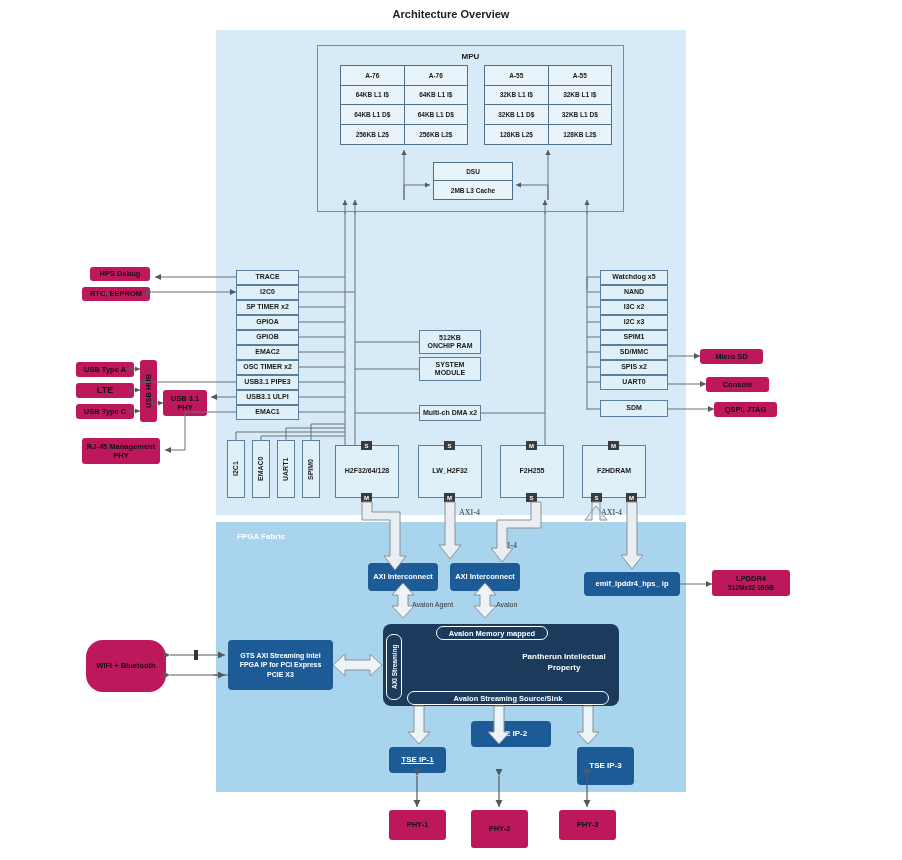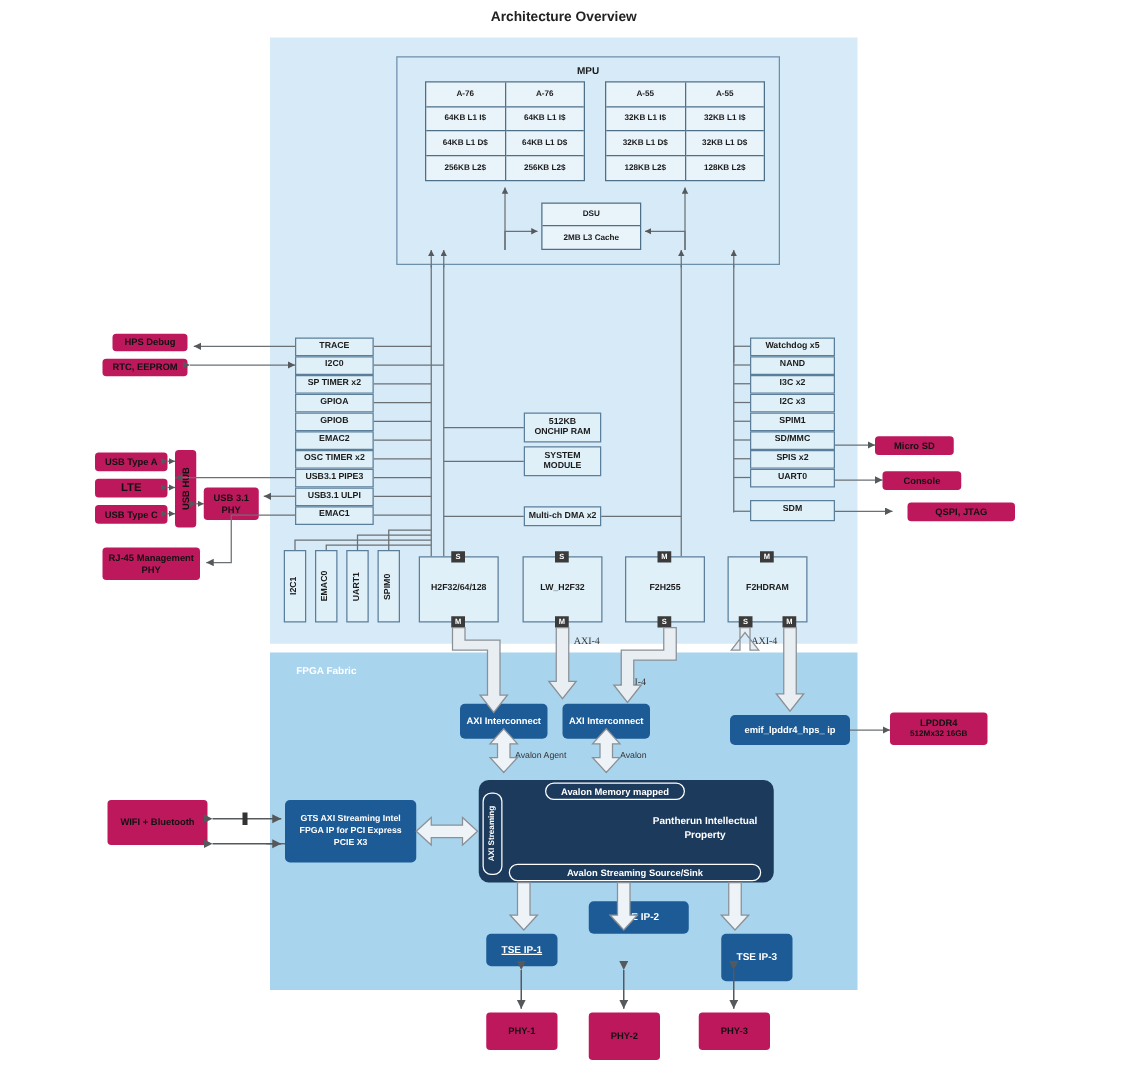--- a/index.html
+++ b/index.html
@@ -141,25 +141,25 @@
 <div class="abs mint" style="left:76px;top:404px;width:58px;height:15px;">USB Type C</div>
 <div class="abs mint vert" style="left:140px;top:360px;width:17px;height:62px;">USB HUB</div>
 <div class="abs mint" style="left:163px;top:390px;width:44px;height:26px;flex-direction:column;">
   <span>USB 3.1</span>
   <span>PHY</span>
 </div>
 <div class="abs mint" style="left:82px;top:438px;width:78px;height:26px;flex-direction:column;">
   <span>RJ-45 Management</span>
   <span>PHY</span>
 </div>
-<div class="abs mint" style="left:86px;top:640px;width:80px;height:36px;">WIFI + Bluetooth</div>
+<div class="abs mint" style="left:86px;top:640px;width:80px;height:52px;border-radius:17px;">WIFI + Bluetooth</div>
 
 <div class="abs mint" style="left:700px;top:349px;width:63px;height:15px;">Micro SD</div>
 <div class="abs mint" style="left:706px;top:377px;width:63px;height:15px;">Console</div>
-<div class="abs mint" style="left:714px;top:402px;width:86px;height:15px;margin-left:12px;">QSPI, JTAG</div>
+<div class="abs mint" style="left:714px;top:402px;width:63px;height:15px;">QSPI, JTAG</div>
 <div class="abs mint" style="left:712px;top:570px;width:78px;height:26px;flex-direction:column;">
   <span>LPDDR4</span>
   <span style="font-size:6.5px;">512Mx32 16GB</span>
 </div>
 
 <div class="abs nb vert" style="left:227px;top:440px;width:18px;height:58px;">I2C1</div>
 <div class="abs nb vert" style="left:252px;top:440px;width:18px;height:58px;">EMAC0</div>
 <div class="abs nb vert" style="left:277px;top:440px;width:18px;height:58px;">UART1</div>
 <div class="abs nb vert" style="left:302px;top:440px;width:18px;height:58px;">SPIM0</div>
 

